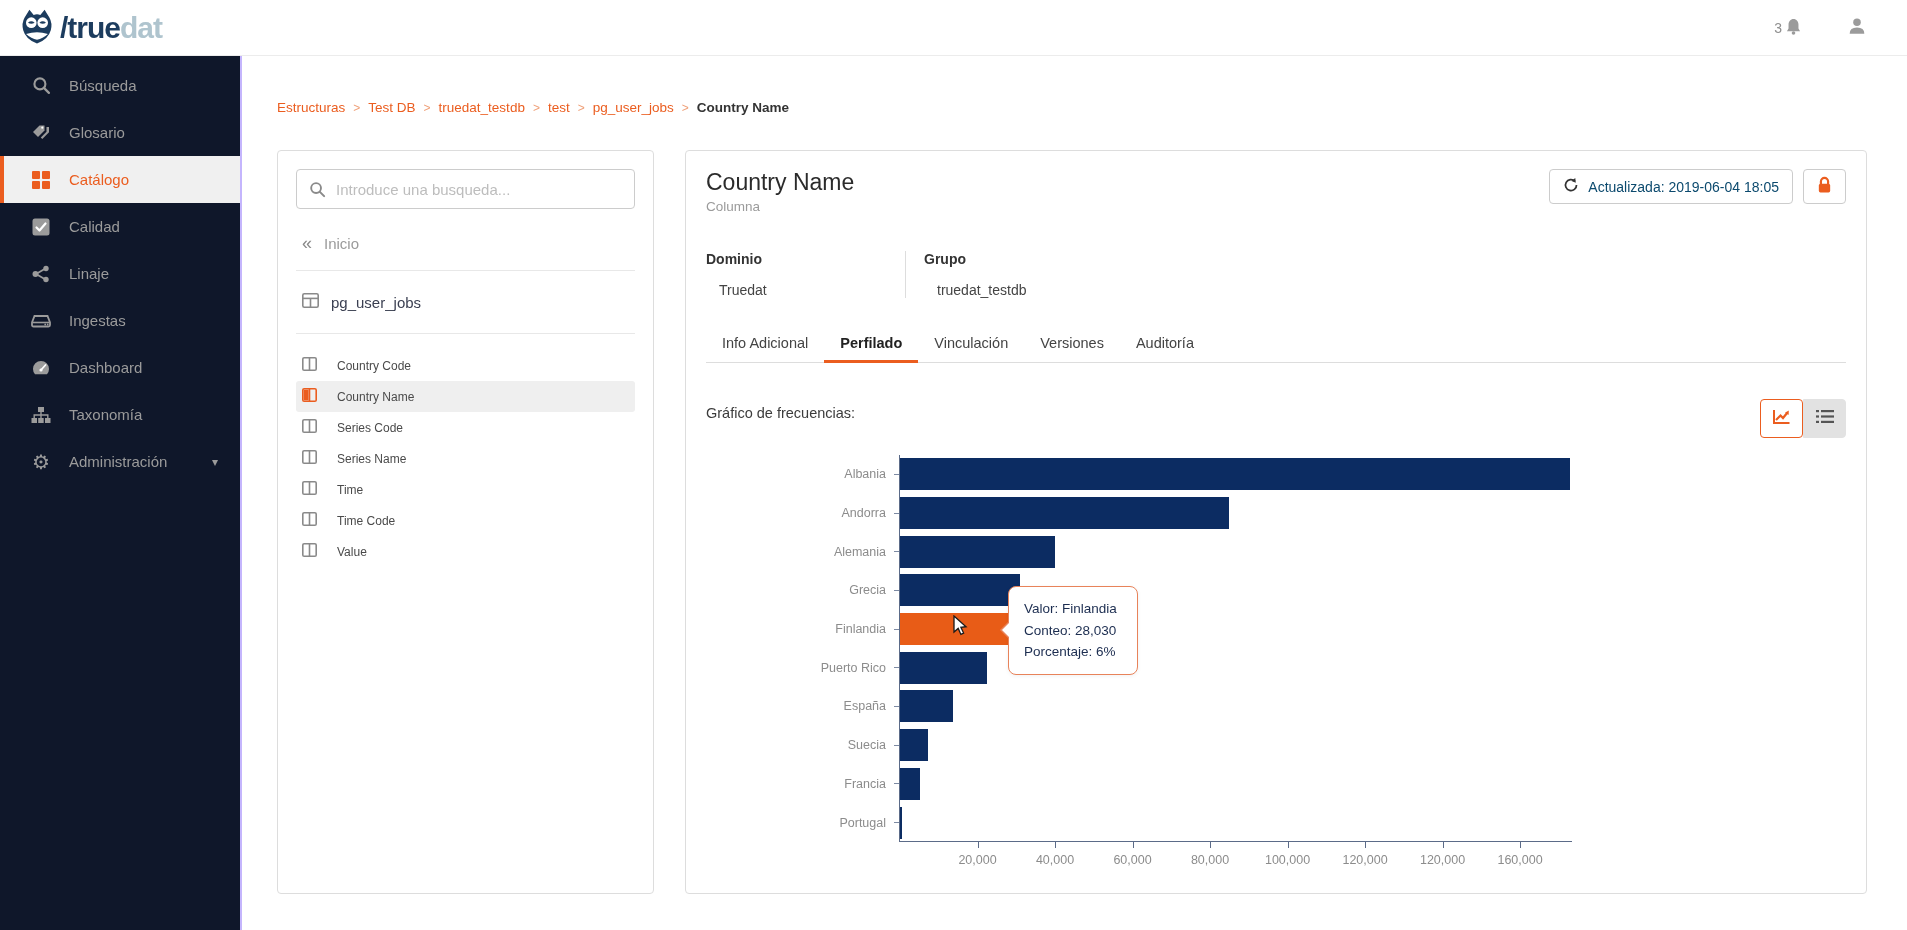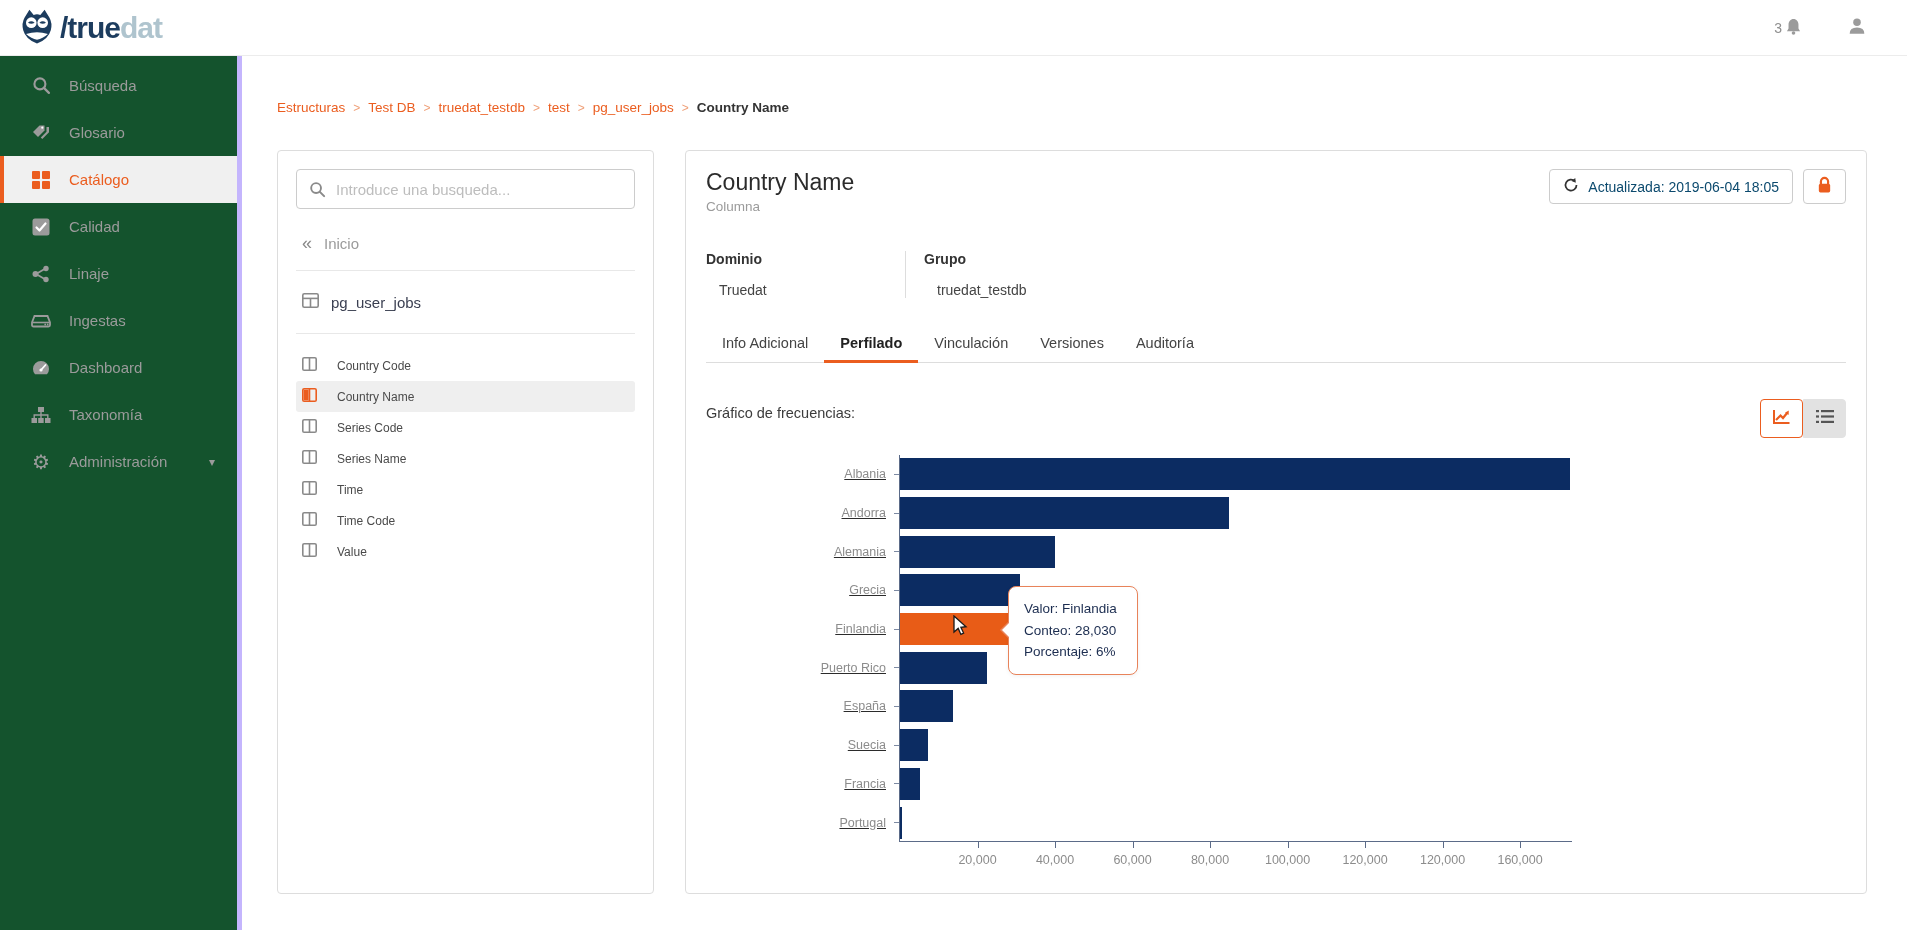--- a/index.html
+++ b/index.html
@@ -11,22 +11,22 @@
   .topbar { position:absolute; left:0; top:0; width:100%; height:56px; background:#fff;
     border-bottom:1px solid #ececec; display:flex; align-items:center; }
   .logo { display:flex; align-items:center; gap:4px; padding-left:18px; cursor:pointer; }
   .logo-text { font-size:30px; font-weight:bold; letter-spacing:-1px; }
   .logo-text .dark { color:#1C3C5E; }
   .logo-text .light { color:#AFC4CE; }
   .topbar-right { margin-left:auto; display:flex; align-items:center; gap:44px; padding-right:40px; }
   .notif { display:flex; align-items:center; gap:2px; color:#8f8f8f; font-size:14px; cursor:pointer; }
 
   
-  .sidebar { position:absolute; left:0; top:56px; width:242px; height:874px; background:#14532d;
-    border-right:5px solid #c4b5fd; padding-top:6px; }
+  .sidebar { position:absolute; left:0; top:56px; width:242px; height:874px; background:#0f172a;
+    border-right:2px solid #c4b5fd; padding-top:6px; }
   .side-item { position:relative; height:47px; display:flex; align-items:center; padding-left:30px;
     color:#9b9b9b; font-size:15px; cursor:pointer; }
   .side-item .s-icon { width:22px; display:flex; justify-content:center; margin-right:17px; }
   .side-item.active { background:#f0f0f0; color:#EB5D1F; }
   .side-item.active::before { content:''; position:absolute; left:0; top:0; width:4px; height:100%; background:#EB5D1F; }
   .side-item .caret { margin-left:auto; margin-right:22px; font-size:12px; color:#9b9b9b; }
   .gear-glyph { font-size:20px; line-height:1; color:#9b9b9b; }
 
   
   .breadcrumb { position:absolute; left:277px; top:100px; font-size:13.5px; display:flex; gap:8px; align-items:center; }
@@ -83,21 +83,21 @@
   .chart-title { font-size:14.5px; color:#3c3c3c; padding-top:6px; display:inline-block; }
   .view-toggle { position:absolute; right:0; top:0; display:flex; }
   .toggle-btn { width:43px; height:39px; display:flex; align-items:center; justify-content:center;
     cursor:pointer; background:#e2e2e2; border:1px solid #e2e2e2; }
   .toggle-btn.first { border-radius:4px 0 0 4px; }
   .toggle-btn.last { border-radius:0 4px 4px 0; }
   .toggle-btn.active { background:#fff; border:1.5px solid #EB5D1F; border-radius:4px; z-index:2; }
 
   
   .chart { display:flex; margin-top:16px; width:866px; }
-  .ylabels { width:193px;text-decoration:underline; }
+  .ylabels { width:193px; }
   .ylabel { height:38.7px; display:flex; align-items:center; justify-content:flex-end;
     color:#8c8c8c; font-size:12.5px; }
   .ylabel i { display:block; width:5px; height:1px; background:#7d8aa3; margin-left:8px; }
   .plot { position:relative; width:673px; height:387px; border-left:1px solid #5B6B88;
     border-bottom:1px solid #5B6B88; }
   .bar-row { height:38.7px; display:flex; align-items:center; }
   .bar { height:32px; }
   .tickmark { position:absolute; bottom:-7px; width:1px; height:7px; background:#5B6B88; }
   .tick-label { position:absolute; top:calc(100% + 12px); transform:translateX(-50%);
     color:#8c8c8c; font-size:12.5px; white-space:nowrap; }

